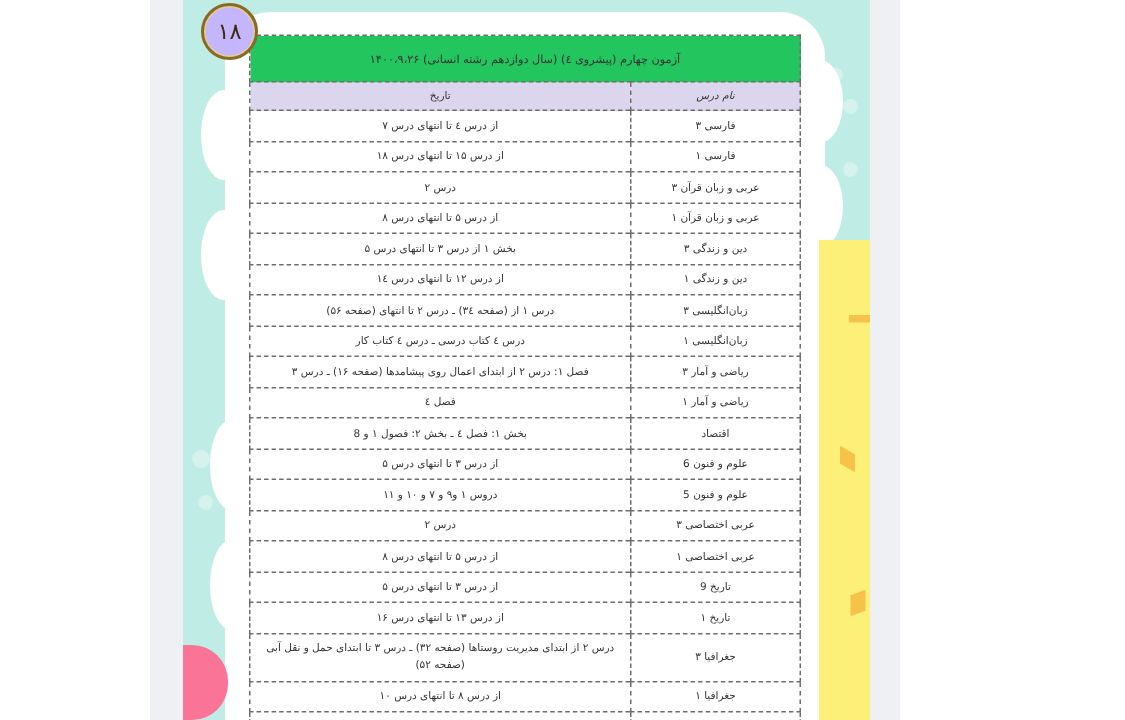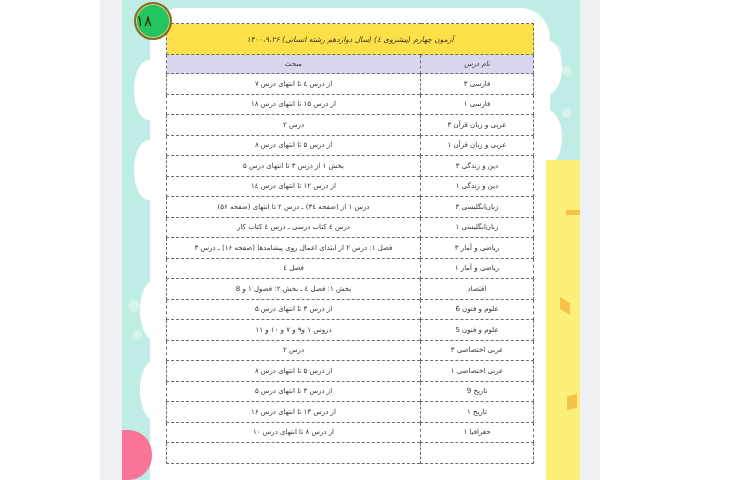--- a/index.html
+++ b/index.html
@@ -24,36 +24,36 @@
     background:#fdf078;
   }
   .yellow-scallop { position:absolute; background:#fdf078; border-radius:50%; }
   .orange-mark { position:absolute; background:#f7c24a; }
   .pink-band {
     position:absolute; left:0; top:430px; width:30px; height:50px;
     background:#f97497; border-radius:0 24px 24px 0;
   }
   .badge {
     position:absolute; left:134px; top:2px; width:34px; height:34px;
-    border-radius:50%; background:#22c55e;
+    border-radius:50%; background:#c4b5fd;
     border:2px solid #8a6a23; box-shadow:0 0 0 1px #e7cf8a inset;
-    display:flex; align-items:center; justify-content:flex-start;
+    display:flex; align-items:center; justify-content:center;
     color:#3a2c10; font-size:15px; z-index:5;
   }
   table.exam {
     position:absolute; left:166px; top:23px; width:368px;
     border-collapse:collapse; direction:rtl; z-index:3;
     background:#ffffff;
     font-size:7px; color:#333333;
   }
   table.exam td, table.exam th {
     border:1px dashed #6d6d6d; text-align:center; padding:0 3px;
     font-weight:normal;
   }
-  .title-row td { background:#fde047; height:30px; font-size:7.5px; color:#333;font-style:italic; }
+  .title-row td { background:#22c55e; height:30px; font-size:7.5px; color:#333; }
   .head-row th { background:#dcd5ee; height:18px; }
   .col-name { width:106px;font-style:italic; }
   .data-row td { height:19.5px; }
   .data-row.tall td { height:31px; line-height:11px; }
 </style>
 </head>
 <body>
 
 <div class="side-strip" style="left:100px;width:22px;"></div>
 <div class="side-strip" style="left:580px;width:20px;"></div>
@@ -91,21 +91,21 @@
   <span>۱۸</span>
 </div>
 
 <table class="exam">
   <tbody>
       <tr class="title-row">
     <td colspan="2">آزمون چهارم (پیشروی ٤) (سال دوازدهم رشته انسانی) ۱۴۰۰،۹،۲۶</td>
   </tr>
   <tr class="head-row">
     <th class="col-name">نام درس</th>
-    <th>مبحث</th>
+    <th>تاریخ</th>
   </tr>
   <tr class="data-row">
         <td>فارسی ۳</td>
         <td>از درس ٤ تا انتهای درس ۷</td>
       </tr>
   <tr class="data-row">
         <td>فارسی ۱</td>
         <td>از درس ۱۵ تا انتهای درس ۱۸</td>
       </tr>
   <tr class="data-row">
@@ -161,20 +161,24 @@
         <td>از درس ۵ تا انتهای درس ۸</td>
       </tr>
   <tr class="data-row">
         <td>تاریخ 9</td>
         <td>از درس ۳ تا انتهای درس ۵</td>
       </tr>
   <tr class="data-row">
         <td>تاریخ ۱</td>
         <td>از درس ۱۳ تا انتهای درس ۱۶</td>
       </tr>
+  <tr class="data-row tall">
+        <td>جغرافیا ۳</td>
+        <td>درس ۲ از ابتدای مدیریت روستاها (صفحه ۳۲) ـ درس ۳ تا ابتدای حمل و نقل آبی (صفحه ۵۲)</td>
+      </tr>
   <tr class="data-row">
         <td>جغرافیا ۱</td>
         <td>از درس ۸ تا انتهای درس ۱۰</td>
       </tr>
   <tr class="data-row">
         <td></td>
         <td></td>
       </tr>
 </tbody>
   </table>

